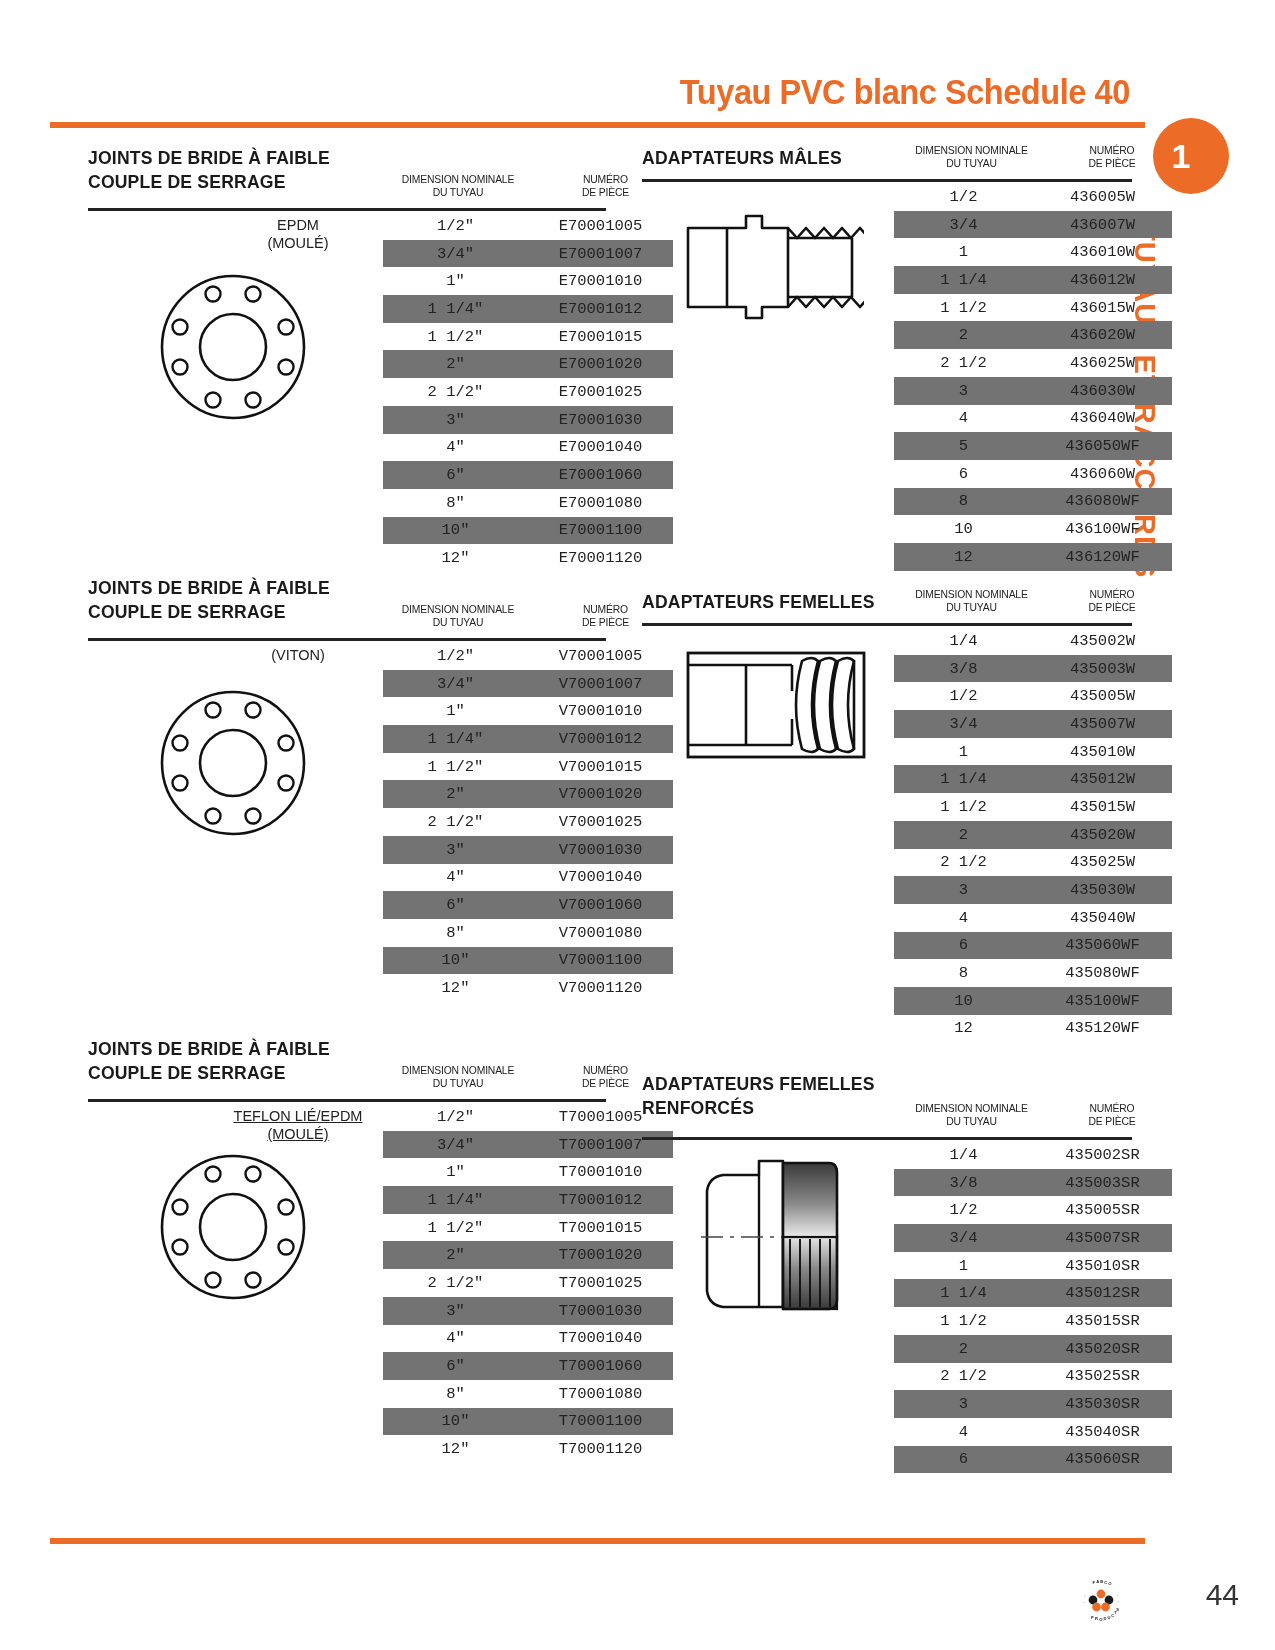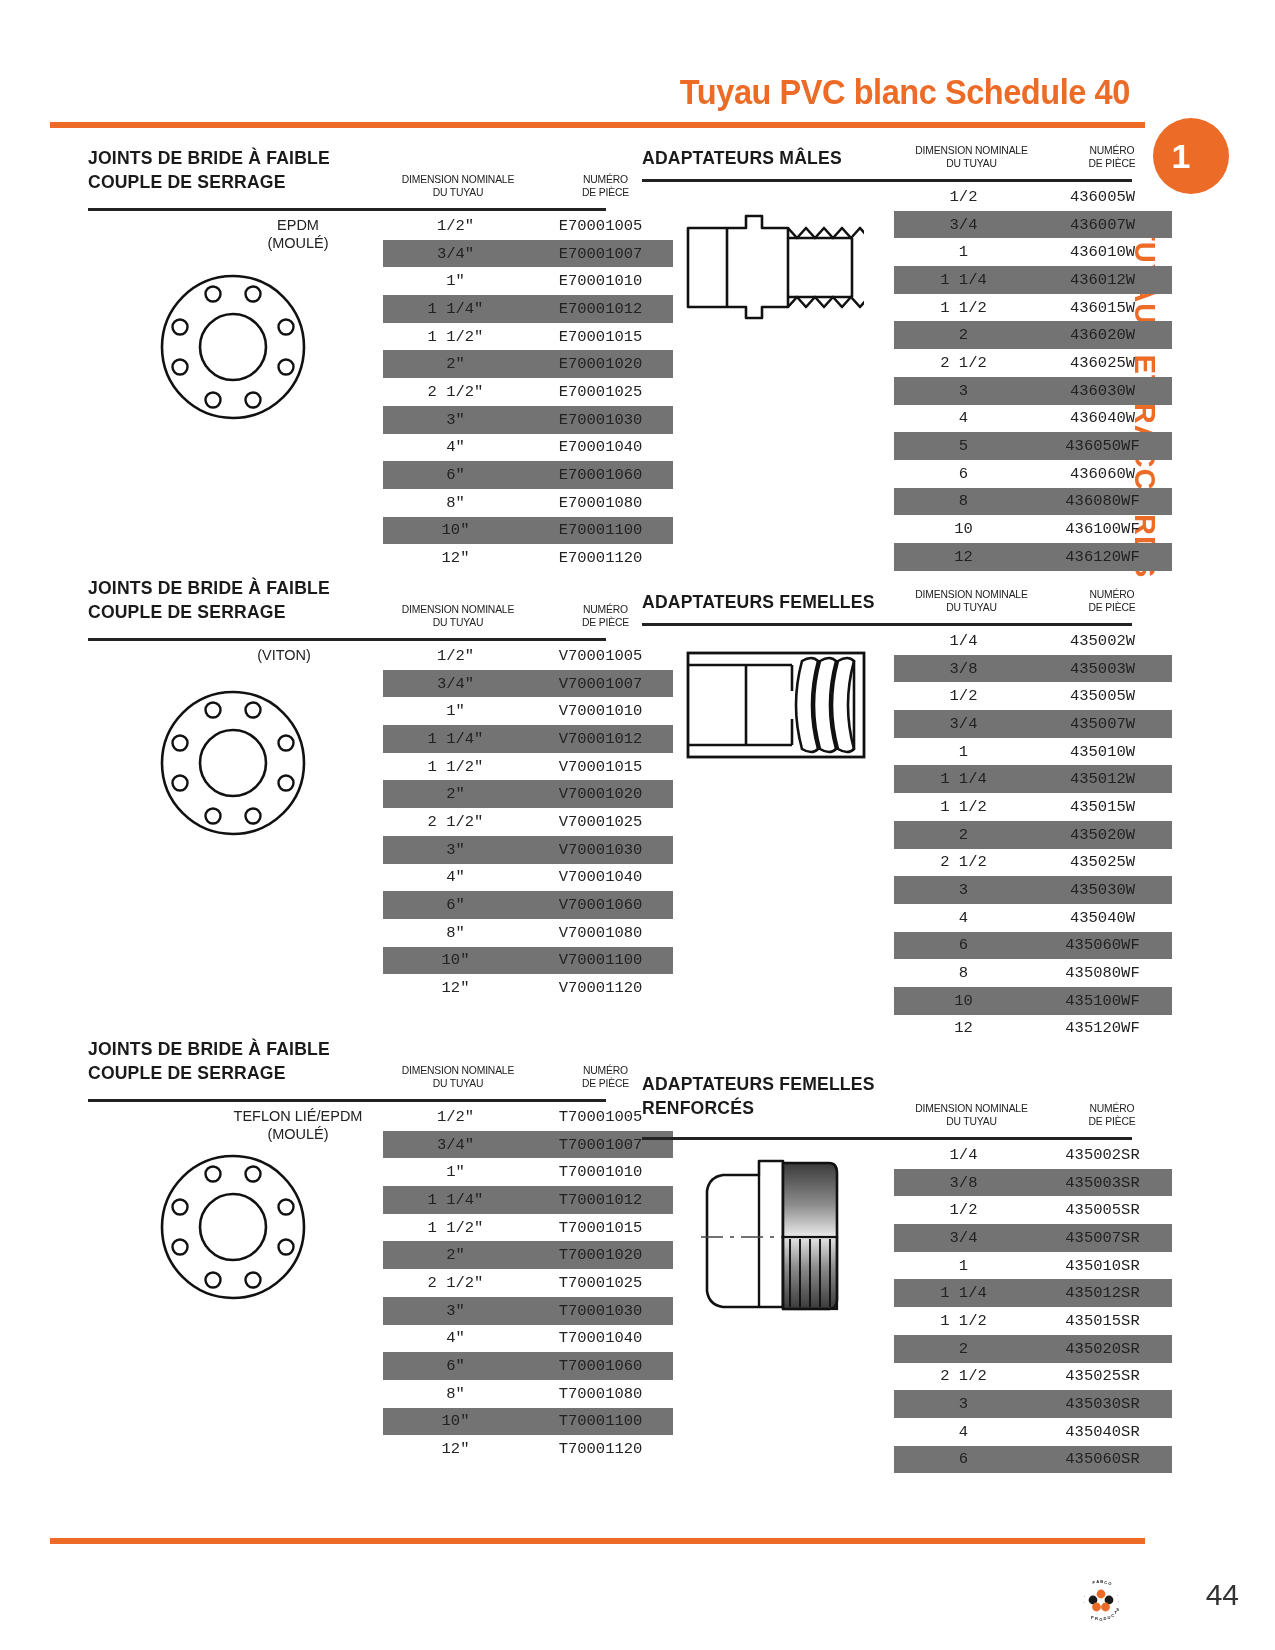--- a/index.html
+++ b/index.html
@@ -234,21 +234,21 @@
   </div>
 
   <div class="section" style="left:88px; top:576px; width:520px;">
     <div class="sec-title" style="width:290px;">JOINTS DE BRIDE À FAIBLE
 COUPLE DE SERRAGE</div>
     <div class="col-head" style="left:295px; top:27px; width:150px;">DIMENSION NOMINALE
 DU TUYAU</div>
     <div class="col-head" style="left:450px; top:27px; width:135px;">NUMÉRO
 DE PIÈCE</div>
     <div class="sec-rule" style="position:absolute; left:0; top:62px; width:518px;"></div>
-    <div class="subcaption" style="left:116px; top:70px; width:160px;">(VITON)</div>
+    <div class="subcaption" style="left:130px; top:70px; width:160px;">(VITON)</div>
 
     <div class="fig" style="left:70px; top:112px;">
       <svg width="150" height="150" viewBox="0 0 150 150">
         <circle cx="75" cy="75" r="71" fill="#fff" stroke="#111" stroke-width="2.6"></circle>
         <circle cx="75" cy="75" r="33" fill="#fff" stroke="#111" stroke-width="2.6"></circle>
         <circle cx="55" cy="22" r="7.5" fill="#fff" stroke="#111" stroke-width="2.4"></circle>
         <circle cx="95" cy="22" r="7.5" fill="#fff" stroke="#111" stroke-width="2.4"></circle>
         <circle cx="22" cy="55" r="7.5" fill="#fff" stroke="#111" stroke-width="2.4"></circle>
         <circle cx="128" cy="55" r="7.5" fill="#fff" stroke="#111" stroke-width="2.4"></circle>
         <circle cx="22" cy="95" r="7.5" fill="#fff" stroke="#111" stroke-width="2.4"></circle>
@@ -319,21 +319,21 @@
   </div>
 
   <div class="section" style="left:88px; top:1037px; width:520px;">
     <div class="sec-title" style="width:290px;">JOINTS DE BRIDE À FAIBLE
 COUPLE DE SERRAGE</div>
     <div class="col-head" style="left:295px; top:27px; width:150px;">DIMENSION NOMINALE
 DU TUYAU</div>
     <div class="col-head" style="left:450px; top:27px; width:135px;">NUMÉRO
 DE PIÈCE</div>
     <div class="sec-rule" style="position:absolute; left:0; top:62px; width:518px;"></div>
-    <div class="subcaption" style="left:105px; top:70px; width:210px;">TEFLON LIÉ/EPDM
+    <div class="subcaption" style="left:105px; top:70px; width:210px;text-decoration:underline;">TEFLON LIÉ/EPDM
 (MOULÉ)</div>
 
     <div class="fig" style="left:70px; top:115px;">
       <svg width="150" height="150" viewBox="0 0 150 150">
         <circle cx="75" cy="75" r="71" fill="#fff" stroke="#111" stroke-width="2.6"></circle>
         <circle cx="75" cy="75" r="33" fill="#fff" stroke="#111" stroke-width="2.6"></circle>
         <circle cx="55" cy="22" r="7.5" fill="#fff" stroke="#111" stroke-width="2.4"></circle>
         <circle cx="95" cy="22" r="7.5" fill="#fff" stroke="#111" stroke-width="2.4"></circle>
         <circle cx="22" cy="55" r="7.5" fill="#fff" stroke="#111" stroke-width="2.4"></circle>
         <circle cx="128" cy="55" r="7.5" fill="#fff" stroke="#111" stroke-width="2.4"></circle>

